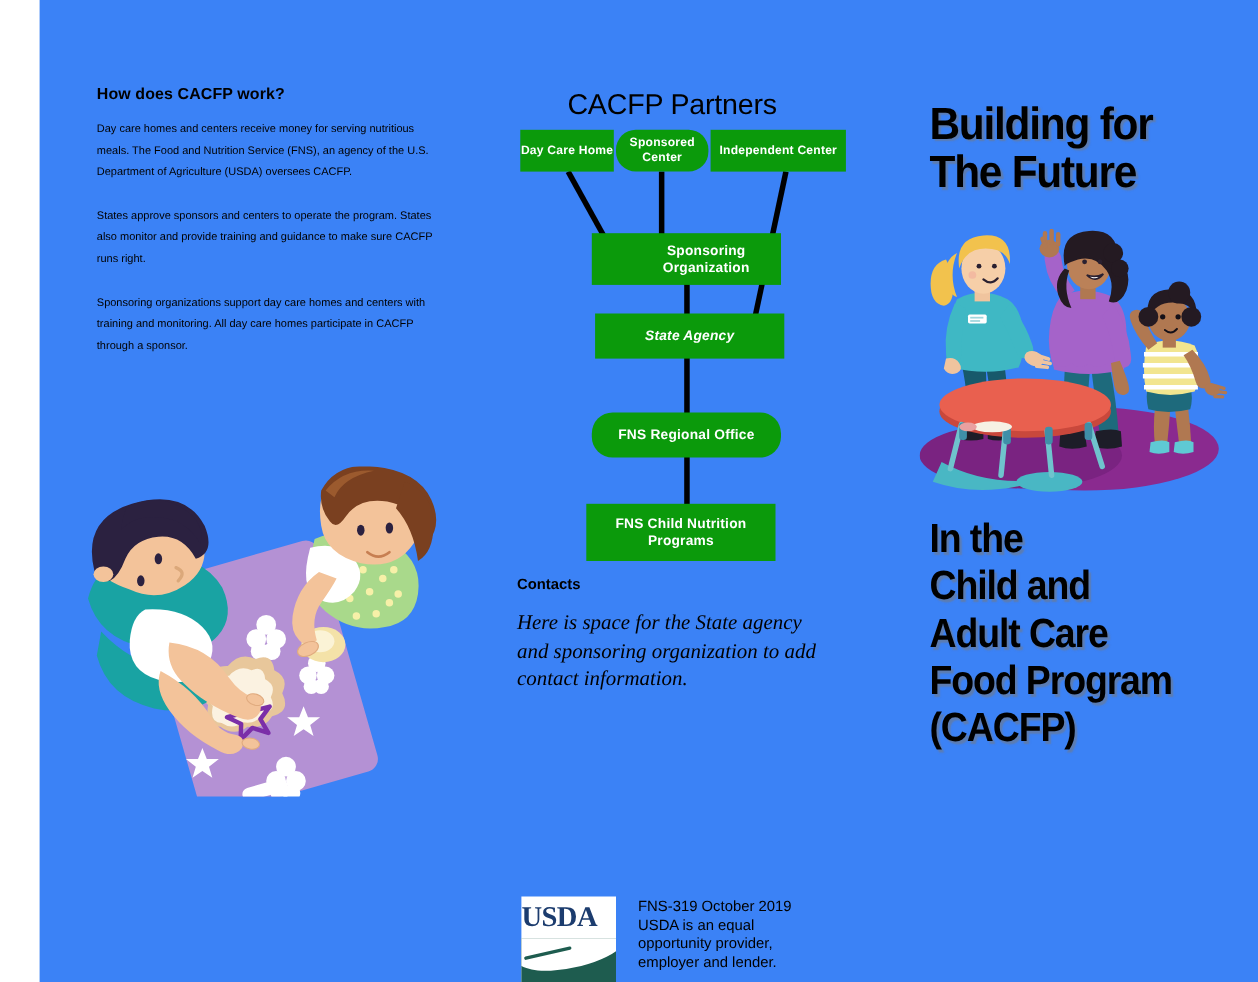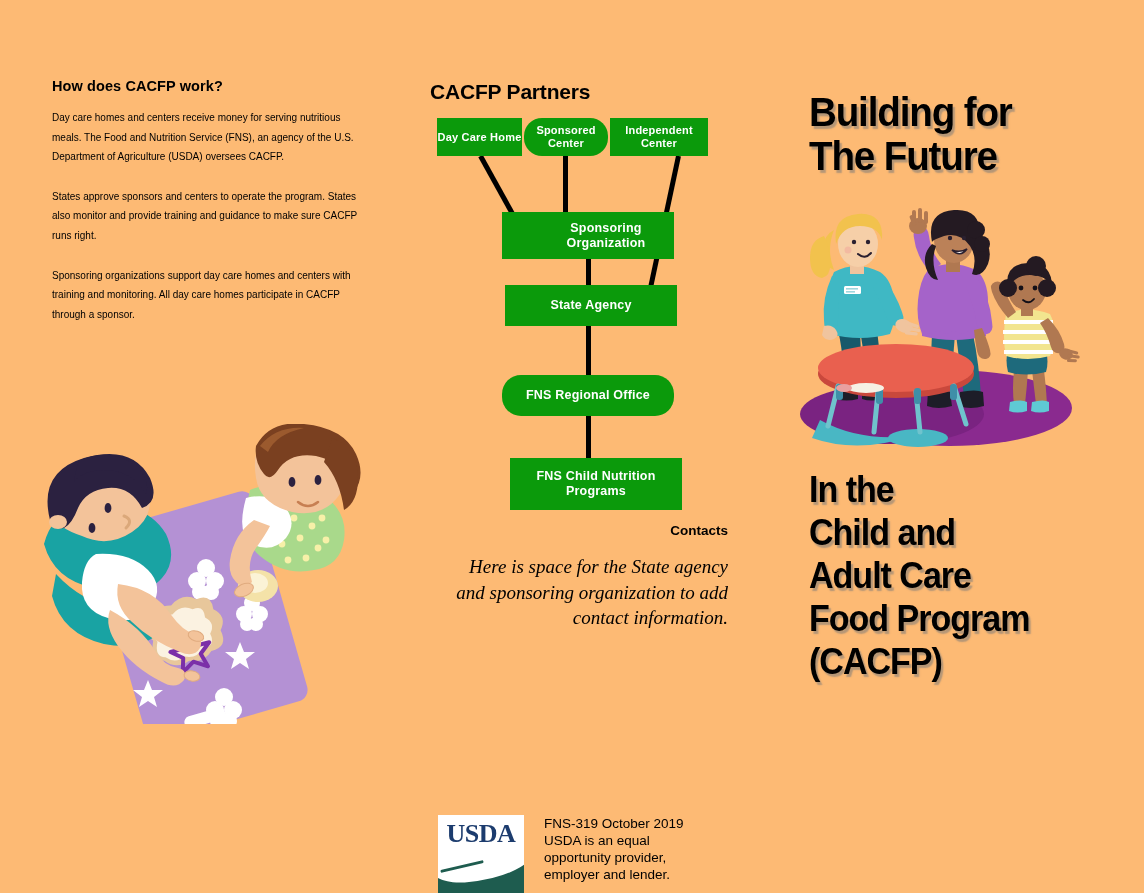--- a/index.html
+++ b/index.html
@@ -11,21 +11,22 @@
     width: 1144px;
     height: 893px;
     position: relative;
     overflow: hidden;
     font-family: "Liberation Sans", sans-serif;
     color: #000000;
   }
   .page {
     position: absolute;
     inset: 0;
-    background: #fdba74;
+    background: #3b82f6;
+    margin-left: 36px;
   }
 
   
   .panel-left {
     position: absolute;
     left: 52px;
     top: 78px;
     width: 320px;
   }
   .left-heading {
@@ -58,22 +59,23 @@
     left: 430px;
     top: 78px;
     width: 300px;
     height: 780px;
   }
   .chart-title {
     position: absolute;
     left: 0;
     top: 2px;
     width: 290px;
-    font-size: 21px;
-    font-weight: bold;
+    text-align: center;
+    font-size: 26px;
+    font-weight: normal;
     letter-spacing: -0.2px;
   }
 
   .flow {
     position: absolute;
     left: 0;
     top: 0;
     width: 300px;
     height: 440px;
   }
@@ -86,41 +88,40 @@
     align-items: center;
     justify-content: center;
     text-align: center;
     line-height: 1.18;
     box-sizing: border-box;
     letter-spacing: 0.2px;
   }
   .fbox-top { font-size: 11px; height: 38px; top: 40px; }
   .b-daycare   { left: 7px;   width: 85px; }
   .b-sponsored { left: 94px;  width: 84px; border-radius: 18px; }
-  .b-indep     { left: 180px; width: 98px; }
+  .b-indep     { left: 180px; width: 123px; }
 
   .b-sponsorg { left: 72px;  top: 134px; width: 172px; height: 47px; font-size: 12.5px; padding-left: 36px; }
-  .b-state    { left: 75px;  top: 207px; width: 172px; height: 41px; font-size: 12.5px; }
+  .b-state    { left: 75px;  top: 207px; width: 172px; height: 41px; font-size: 12.5px; font-style: italic; }
   .b-fnsreg   { left: 72px;  top: 297px; width: 172px; height: 41px; font-size: 12.5px; border-radius: 19px; }
-  .b-fnscnp   { left: 80px;  top: 380px; width: 172px; height: 52px; font-size: 12.5px; }
+  .b-fnscnp   { left: 67px;  top: 380px; width: 172px; height: 52px; font-size: 12.5px; }
 
   .conn {
     position: absolute;
     background: #000000;
   }
   .conn-v { width: 5px; }
   .conn-d { transform-origin: top left; }
 
   
   .contacts-wrap {
     position: absolute;
-    left: 18px;
+    left: 4px;
     top: 445px;
     width: 280px;
-    text-align: right;
   }
   .contacts-heading {
     font-size: 13.5px;
     font-weight: bold;
     margin: 0 0 16px 0;
   }
   .contacts-body {
     font-family: "Liberation Serif", serif;
     font-style: italic;
     font-size: 19px;
@@ -141,21 +142,20 @@
     top: 82px;
     width: 86px;
     height: 86px;
     background: #ffffff;
   }
   .usda-word {
     position: absolute;
     left: 0;
     top: 4px;
     width: 86px;
-    text-align: center;
     font-family: "Liberation Serif", serif;
     font-weight: bold;
     font-size: 26px;
     letter-spacing: -0.5px;
     color: #1c3c6e;
   }
   .usda-field {
     position: absolute;
     left: 0;
     top: 38px;

